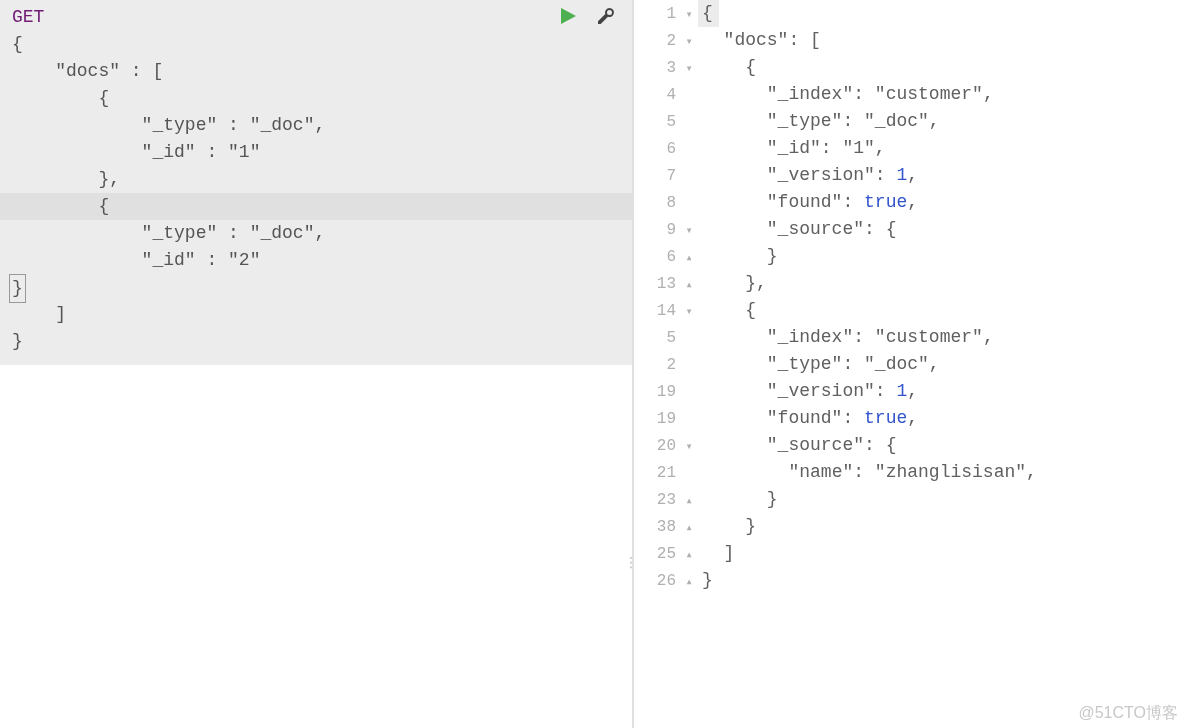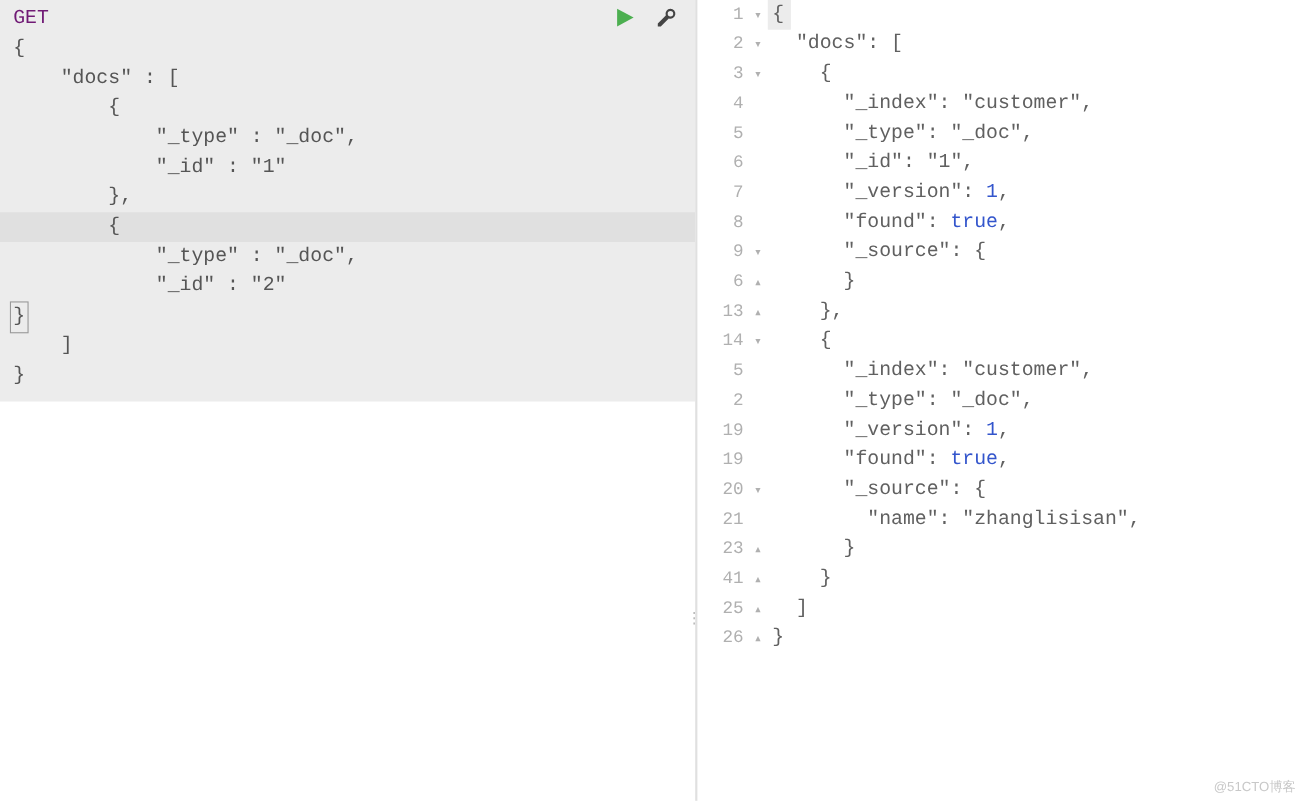--- a/index.html
+++ b/index.html
@@ -40,21 +40,21 @@
   
   .rline { display:flex; align-items:baseline; height:27px; line-height:27px; white-space:pre; }
   .gutter-num { width:46px; text-align:right; color:#b0b0b0; padding-right:4px; font-size:16px;}
   .gutter-fold{ width:18px; color:#b0b0b0; font-size:12px; text-align:center; user-select:none;}
   .gutter-fold span{display:inline-block;}
   .rcontent { padding-left:4px; }
 
   .r-first-hl { background:#ececec; }
 
   .drag-dots { position:absolute; left:624px; top:560px; color:#bbb; font-size:14px; line-height:6px; letter-spacing:1px; }
-  .watermark { position:absolute; right:6px; bottom:4px; font-family:Arial,sans-serif; font-size:12px; color:#c8c8c8; }
+  .watermark { position:absolute; right:6px; bottom:4px; font-family:Arial,sans-serif; font-size:16px; color:#c8c8c8; }
 </style>
 </head>
 <body>
 
 <div class="split">
   <div class="pane pane-left">
     <div class="req-block" id="req-block">
         <div class="line"><span class="tok-method">GET</span> </div>
         <div class="line">{</div>
         <div class="line">    "docs" : [</div>
@@ -97,21 +97,21 @@
         <div class="rline"><span class="gutter-num">6</span><span class="gutter-fold"><span>▴</span></span><span class="rcontent">      <span class="rpane-punc">}</span></span></div>
         <div class="rline"><span class="gutter-num">13</span><span class="gutter-fold"><span>▴</span></span><span class="rcontent">    <span class="rpane-punc">},</span></span></div>
         <div class="rline"><span class="gutter-num">14</span><span class="gutter-fold"><span>▾</span></span><span class="rcontent">    <span class="rpane-punc">{</span></span></div>
         <div class="rline"><span class="gutter-num">5</span><span class="gutter-fold"></span><span class="rcontent">      <span class="rpane-key">"_index"</span><span class="rpane-punc">: </span><span class="rpane-str">"customer"</span><span class="rpane-punc">,</span></span></div>
         <div class="rline"><span class="gutter-num">2</span><span class="gutter-fold"></span><span class="rcontent">      <span class="rpane-key">"_type"</span><span class="rpane-punc">: </span><span class="rpane-str">"_doc"</span><span class="rpane-punc">,</span></span></div>
         <div class="rline"><span class="gutter-num">19</span><span class="gutter-fold"></span><span class="rcontent">      <span class="rpane-key">"_version"</span><span class="rpane-punc">: </span><span class="rpane-num">1</span><span class="rpane-punc">,</span></span></div>
         <div class="rline"><span class="gutter-num">19</span><span class="gutter-fold"></span><span class="rcontent">      <span class="rpane-key">"found"</span><span class="rpane-punc">: </span><span class="rpane-bool">true</span><span class="rpane-punc">,</span></span></div>
         <div class="rline"><span class="gutter-num">20</span><span class="gutter-fold"><span>▾</span></span><span class="rcontent">      <span class="rpane-key">"_source"</span><span class="rpane-punc">: {</span></span></div>
         <div class="rline"><span class="gutter-num">21</span><span class="gutter-fold"></span><span class="rcontent">        <span class="rpane-key">"name"</span><span class="rpane-punc">: </span><span class="rpane-str">"zhanglisisan"</span><span class="rpane-punc">,</span></span></div>
         <div class="rline"><span class="gutter-num">23</span><span class="gutter-fold"><span>▴</span></span><span class="rcontent">      <span class="rpane-punc">}</span></span></div>
-        <div class="rline"><span class="gutter-num">41</span><span class="gutter-fold"><span>▴</span></span><span class="rcontent">    <span class="rpane-punc">}</span></span></div>
+        <div class="rline"><span class="gutter-num">38</span><span class="gutter-fold"><span>▴</span></span><span class="rcontent">    <span class="rpane-punc">}</span></span></div>
         <div class="rline"><span class="gutter-num">25</span><span class="gutter-fold"><span>▴</span></span><span class="rcontent">  <span class="rpane-punc">]</span></span></div>
         <div class="rline"><span class="gutter-num">26</span><span class="gutter-fold"><span>▴</span></span><span class="rcontent"><span class="rpane-punc">}</span></span></div>
       </div>
   </div>
 </div>
 
 <div class="drag-dots">⋮</div>
 <div class="watermark">@51CTO博客</div>
 
 </body></html>

